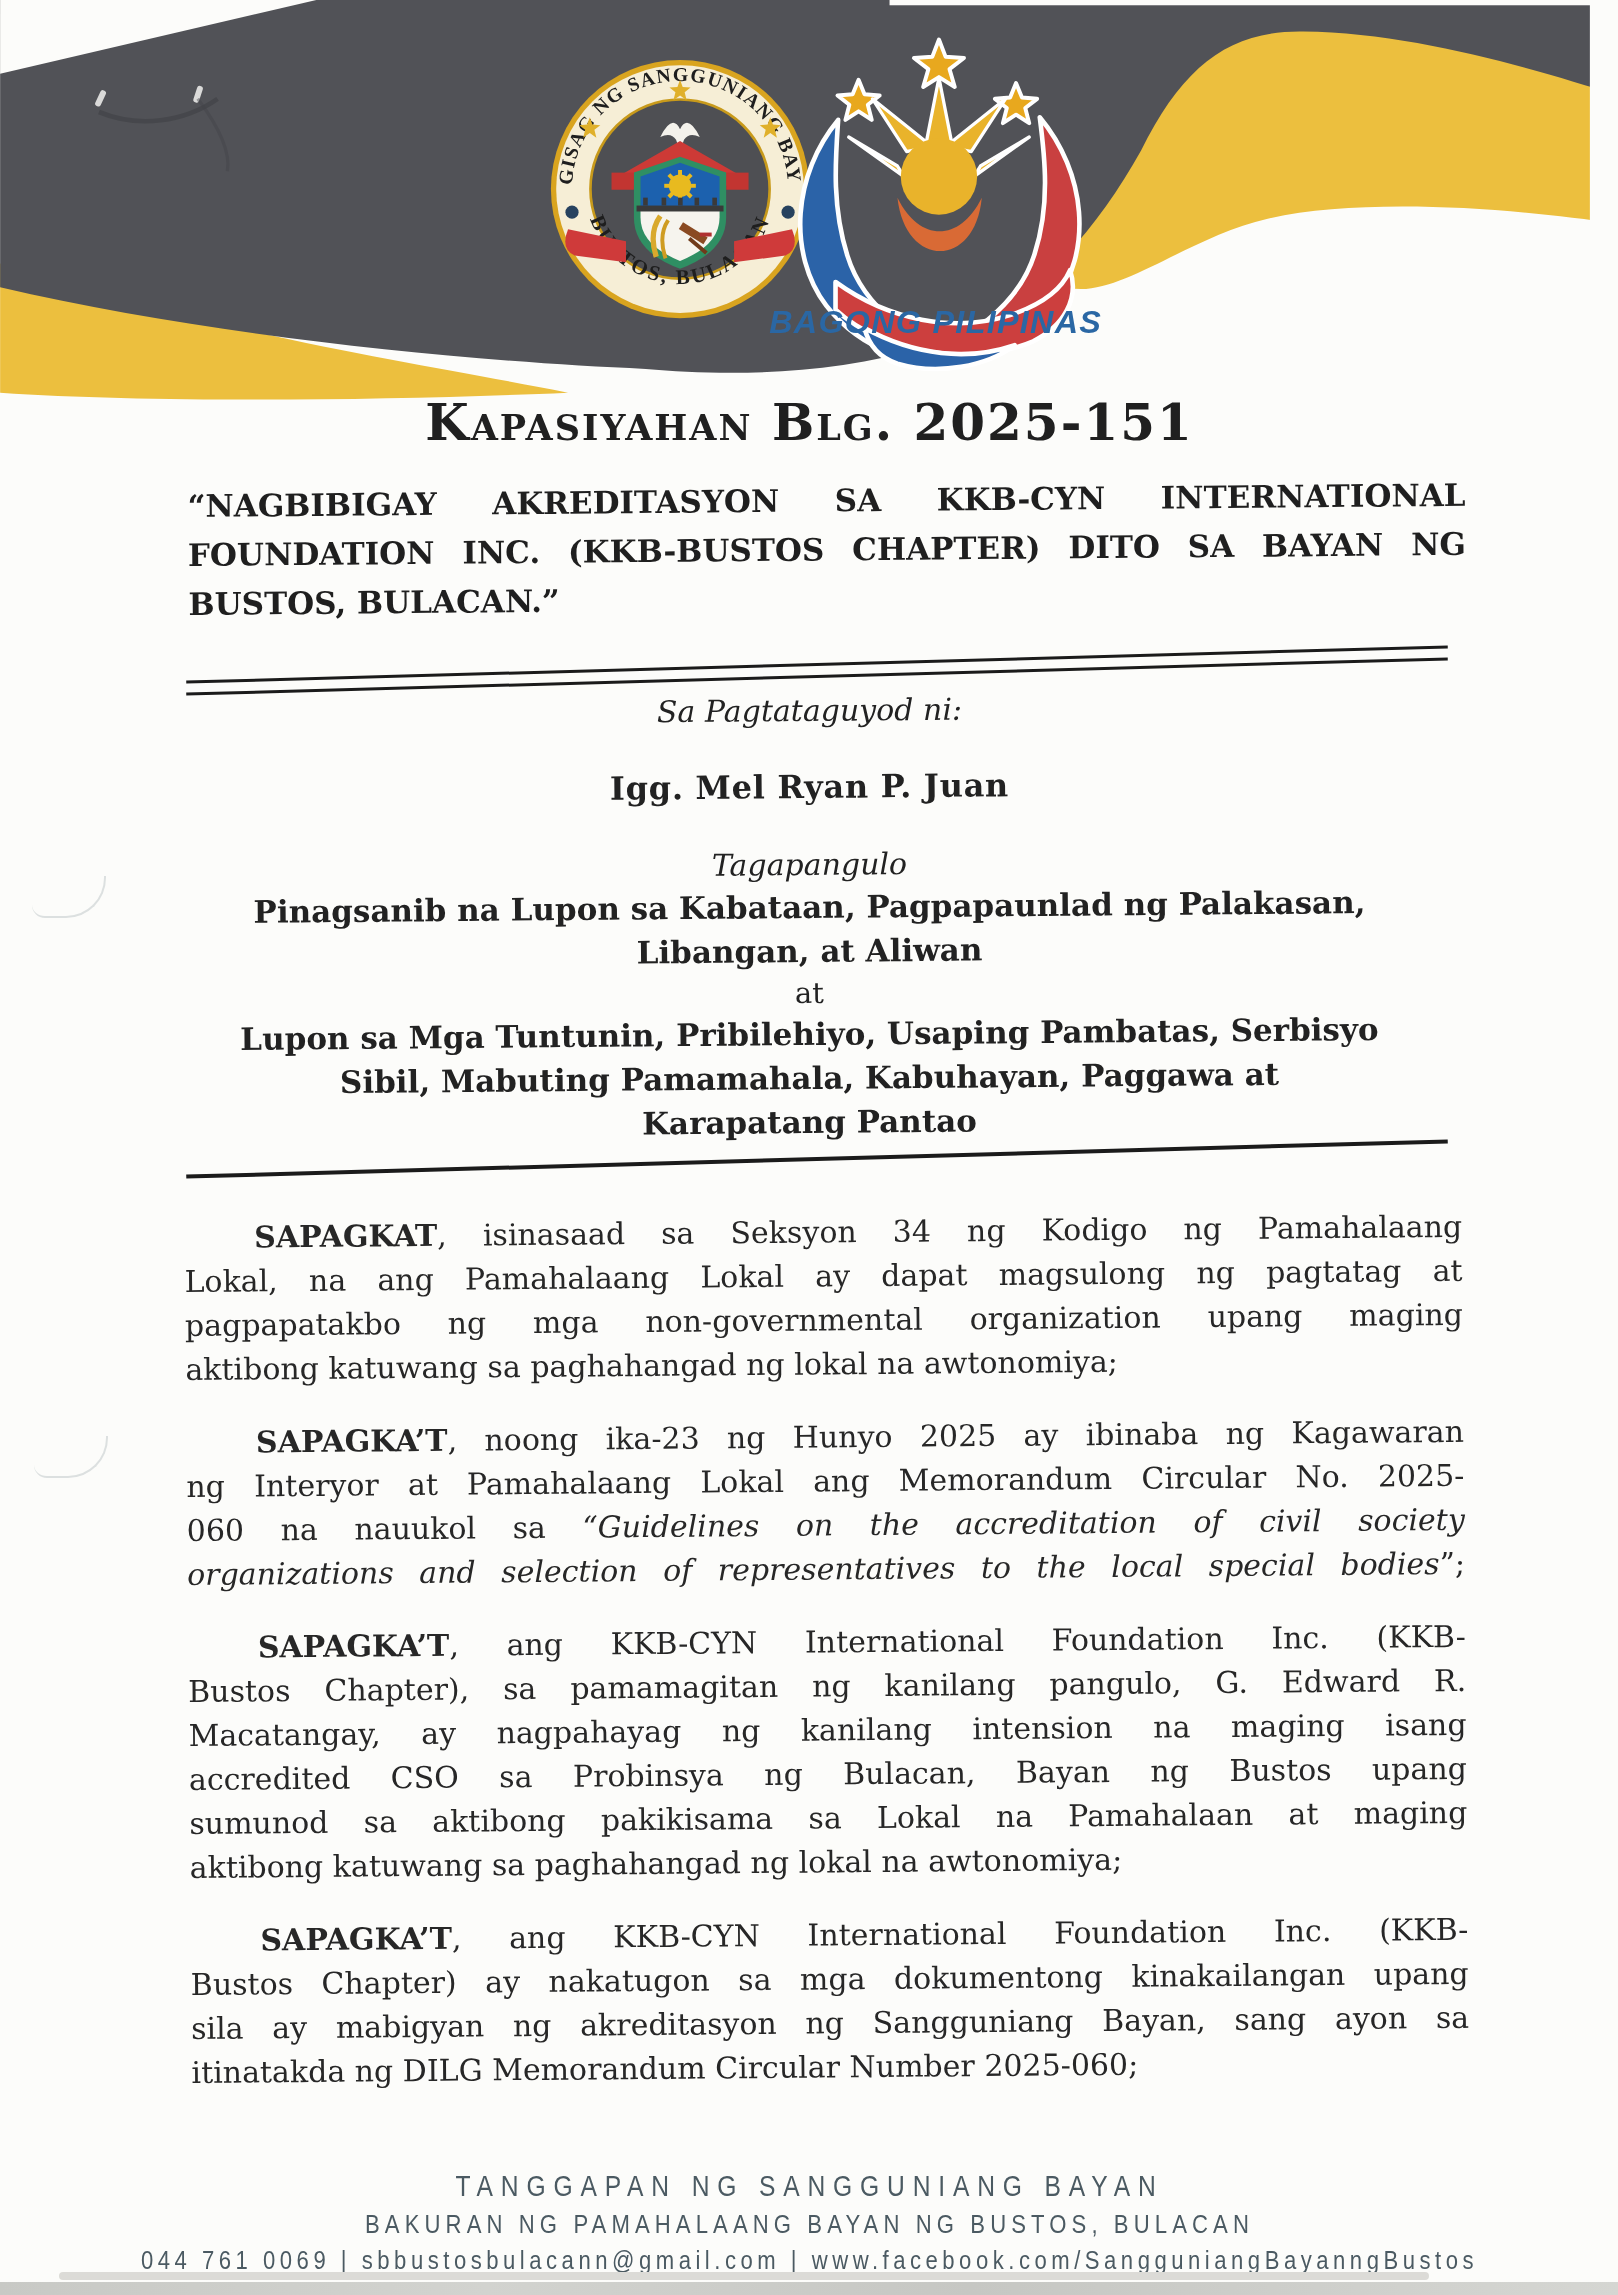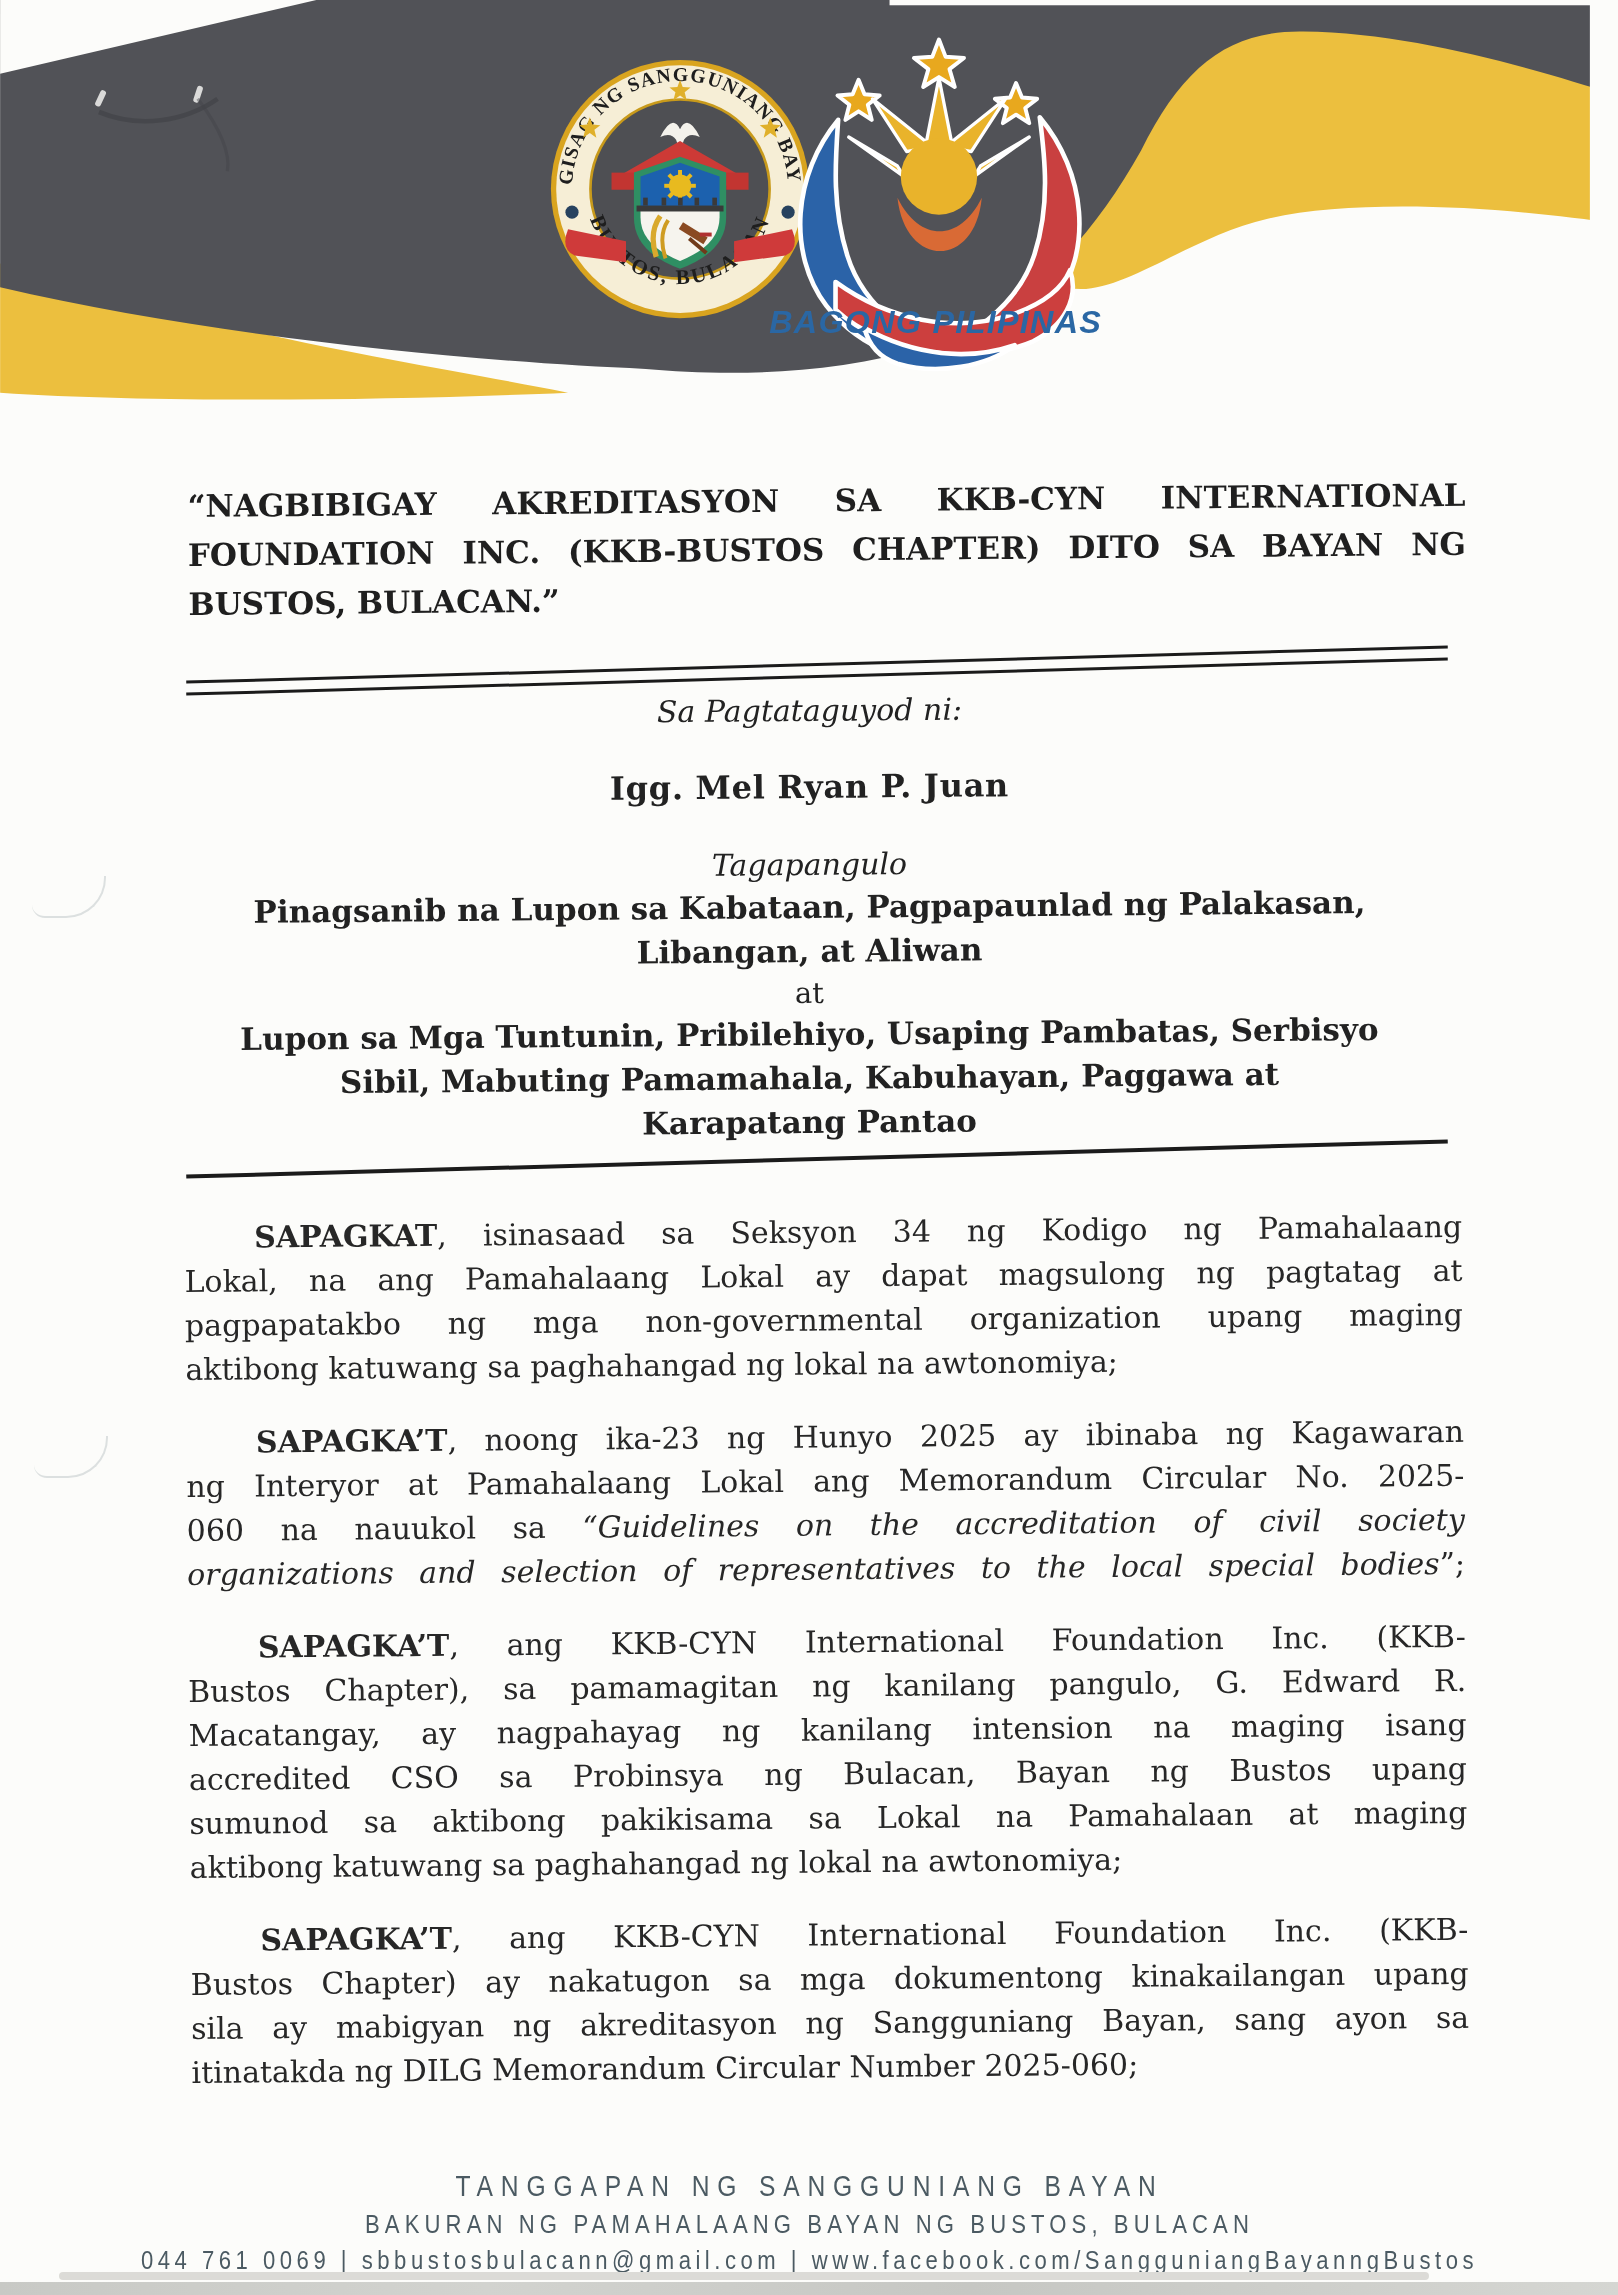--- a/index.html
+++ b/index.html
@@ -166,20 +166,21 @@
               C1638,452 1616,494 1568,518 C1478,556 1344,540 1268,470 Z"></path>
         <path fill="#2b63a8" d="M1312,498 C1388,540 1470,548 1540,524 C1498,556 1424,570 1362,552 C1332,542 1318,522 1312,498 Z"></path>
       </g>
       <text x="1420" y="505" text-anchor="middle" font-size="49" font-weight="bold" font-style="italic" letter-spacing="2" fill="#2a67a4" font-family="Liberation Sans, DejaVu Sans, sans-serif">BAGONG PILIPINAS</text>
     </g>
   </svg>
 
   <div class="curl" style="left:32px;top:876px;"></div>
   <div class="curl" style="left:34px;top:1436px;"></div>
 
+  <div class="abs res-title">Kapasiyahan Blg. 2025-151</div>
 
   <div class="abs quote tilt">
     <div class="qline">“NAGBIBIGAY AKREDITASYON SA KKB-CYN INTERNATIONAL</div>
     <div class="qline">FOUNDATION INC. (KKB-BUSTOS CHAPTER) DITO SA BAYAN NG</div>
     <div class="qline last">BUSTOS, BULACAN.”</div>
   </div>
 
   <div class="abs rule r1"></div>
   <div class="abs rule r2"></div>
 

